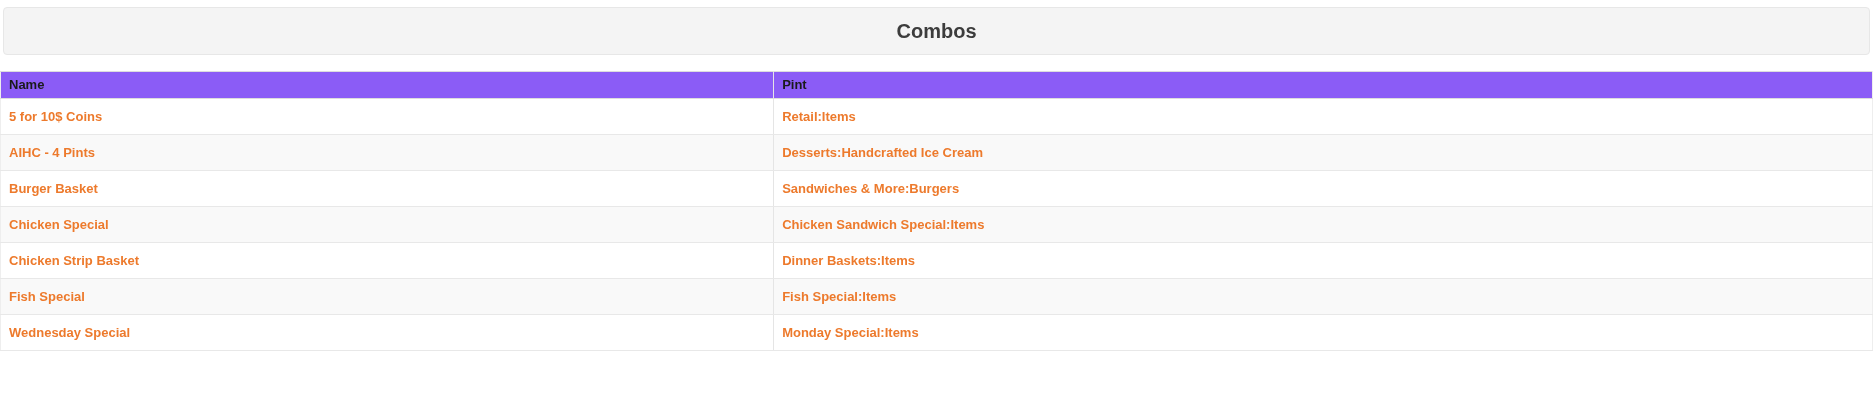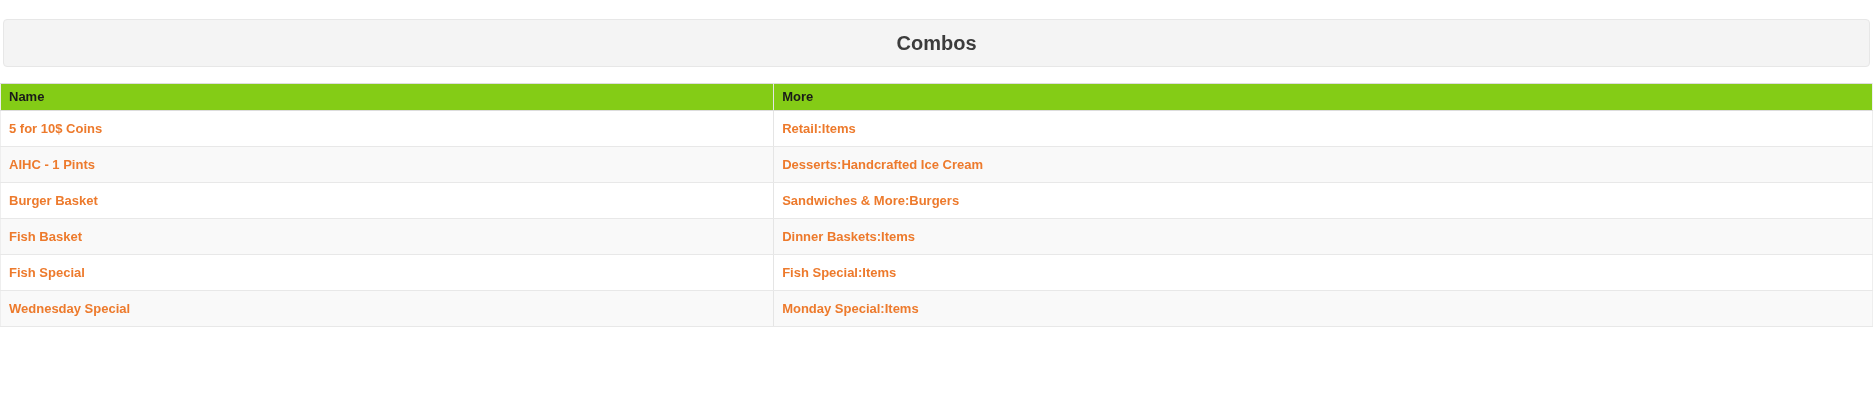--- a/index.html
+++ b/index.html
@@ -4,39 +4,39 @@
 <style>
   * { box-sizing: border-box; margin: 0; padding: 0; }
   html, body {
     width: 1873px;
     height: 409px;
     overflow: hidden;
     background: #ffffff;
     font-family: "Liberation Sans", sans-serif;
   }
   .title-panel {
-    margin: 19px 3px 0 3px;
+    margin: 7px 3px 0 3px;
     height: 48px;
     background: #f4f4f4;
     border: 1px solid #e7e7e7;
     border-radius: 4px;
     text-align: center;
     line-height: 46px;
     font-size: 20px;
     font-weight: bold;
     color: #3c3c3c;
   }
   table.combos-table {
     margin-top: 16px;
     width: 100%;
     border-collapse: collapse;
     table-layout: fixed;
   }
   table.combos-table thead th {
-    background: #84cc16;
+    background: #8b5cf6;
     border-top: 1px solid #dddddd;
     border-bottom: 1px solid #dddddd;
     text-align: left;
     padding: 5px 8px;
     font-size: 13px;
     line-height: 16px;
     font-weight: bold;
     color: #1a1a1a;
   }
   table.combos-table th:first-child,
@@ -66,38 +66,42 @@
 </style>
 </head>
 <body>
 
 <div class="title-panel">Combos</div>
 
 <table class="combos-table">
   <thead>
     <tr>
       <th>Name</th>
-      <th>More</th>
+      <th>Pint</th>
     </tr>
   </thead>
   <tbody>
       <tr>
         <td><a href="#">5 for 10$ Coins</a></td>
         <td><a href="#">Retail:Items</a></td>
       </tr>
       <tr>
-        <td><a href="#">AIHC - 1 Pints</a></td>
+        <td><a href="#">AIHC - 4 Pints</a></td>
         <td><a href="#">Desserts:Handcrafted Ice Cream</a></td>
       </tr>
       <tr>
         <td><a href="#">Burger Basket</a></td>
         <td><a href="#">Sandwiches &amp; More:Burgers</a></td>
       </tr>
       <tr>
-        <td><a href="#">Fish Basket</a></td>
+        <td><a href="#">Chicken Special</a></td>
+        <td><a href="#">Chicken Sandwich Special:Items</a></td>
+      </tr>
+      <tr>
+        <td><a href="#">Chicken Strip Basket</a></td>
         <td><a href="#">Dinner Baskets:Items</a></td>
       </tr>
       <tr>
         <td><a href="#">Fish Special</a></td>
         <td><a href="#">Fish Special:Items</a></td>
       </tr>
       <tr>
         <td><a href="#">Wednesday Special</a></td>
         <td><a href="#">Monday Special:Items</a></td>
       </tr>

